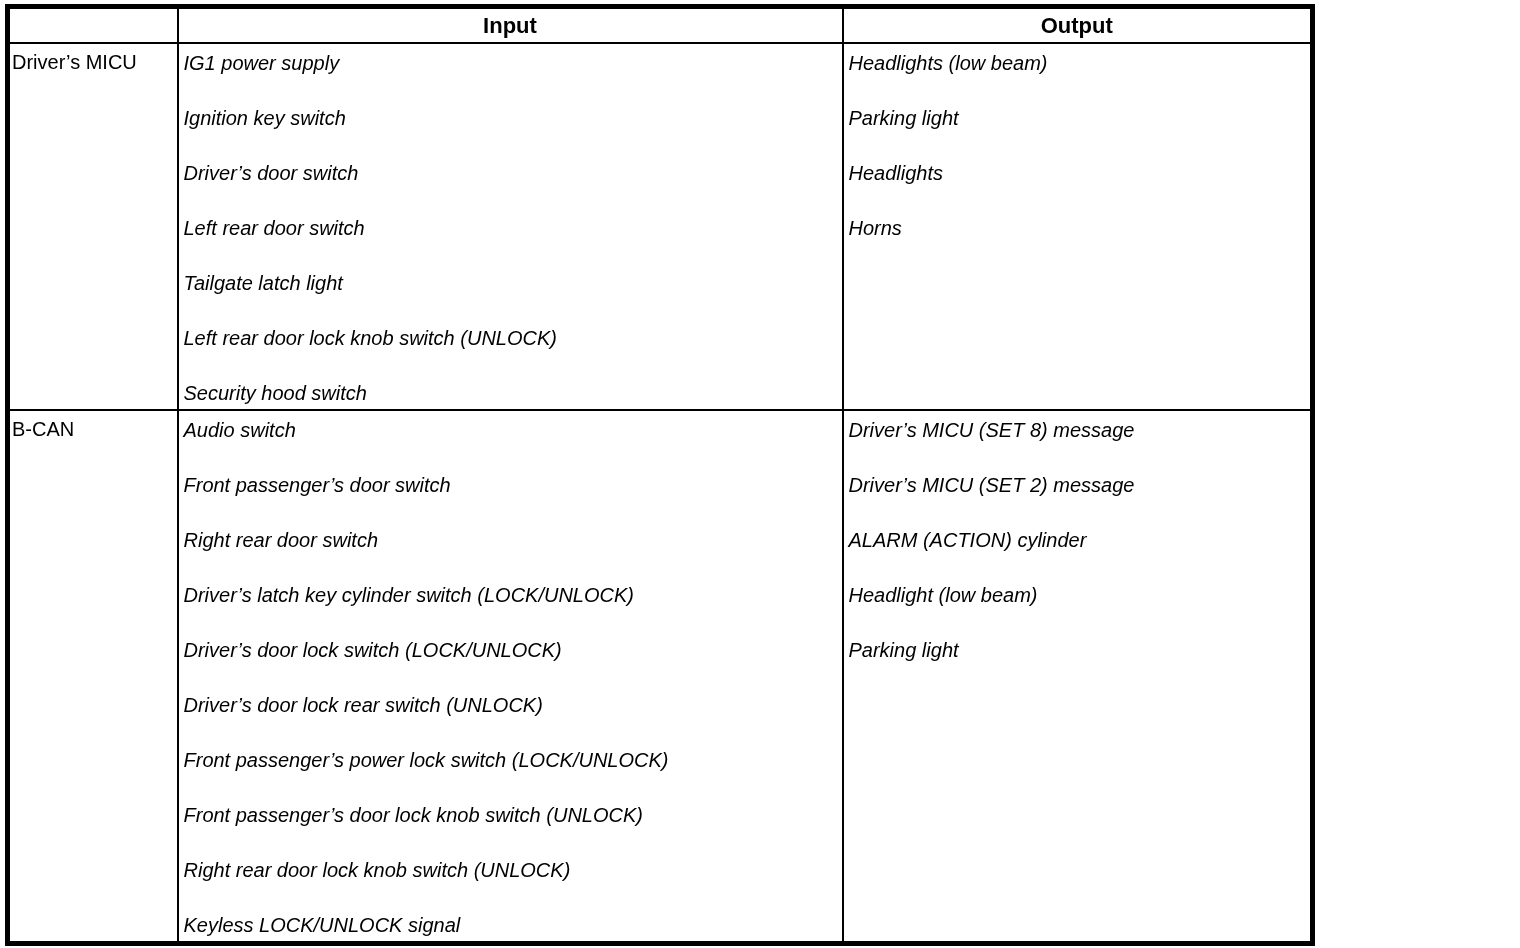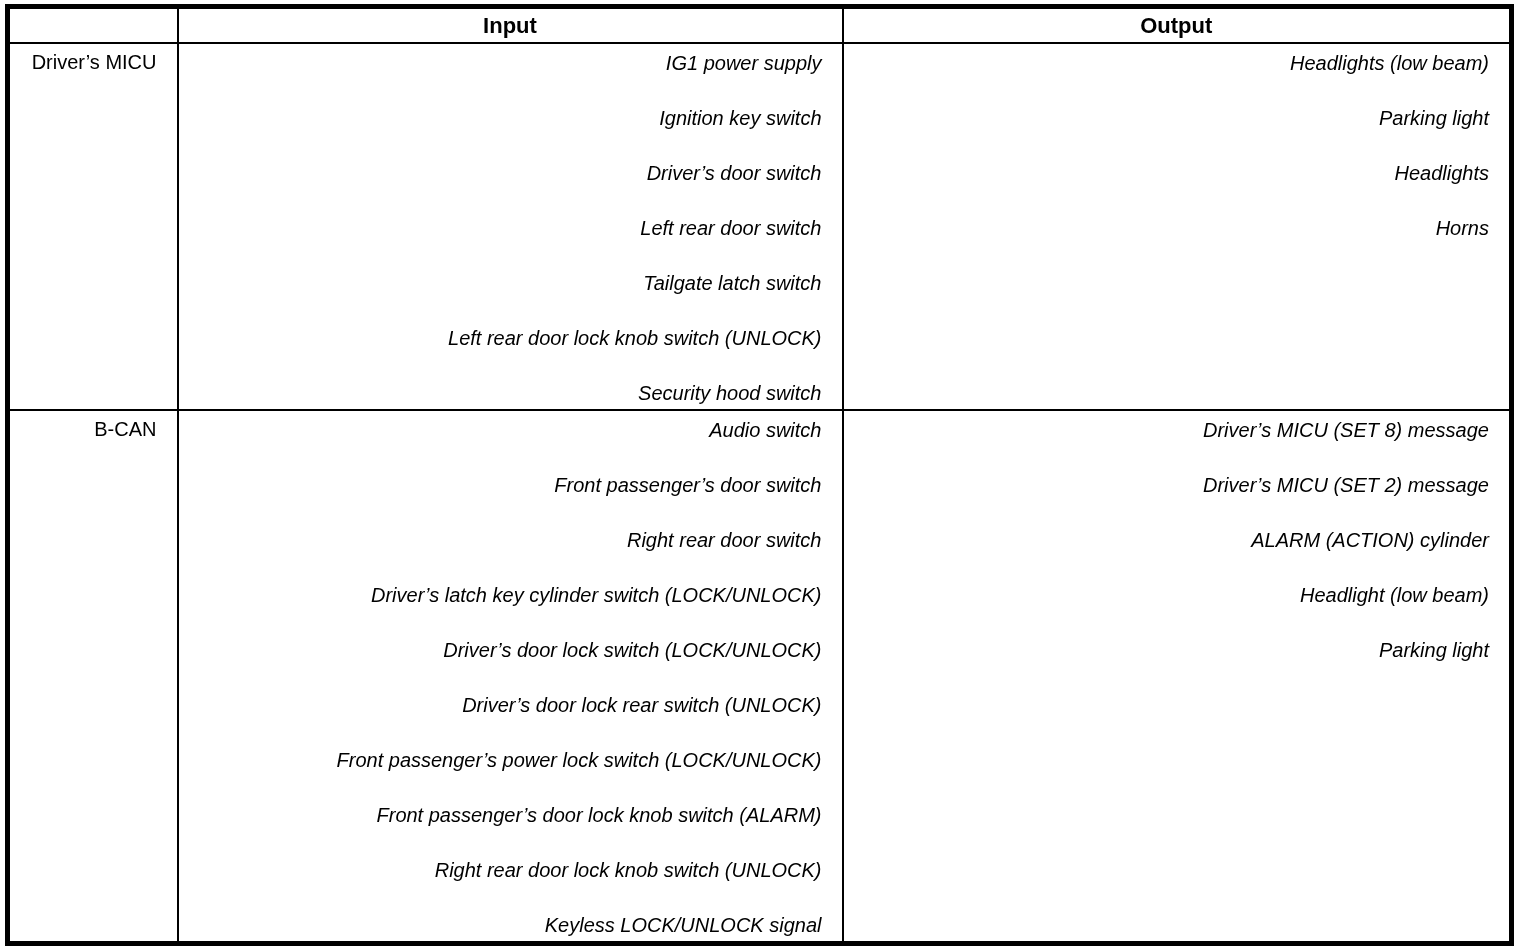--- a/index.html
+++ b/index.html
@@ -13,21 +13,21 @@
     position: relative;
     width: 1520px;
     height: 948px;
     background: #ffffff;
     overflow: hidden;
   }
   table.io-table {
     position: absolute;
     left: 5px;
     top: 4px;
-    width: 1509px;
+    width: 1310px;
     height: 938px;
     border-collapse: collapse;
     table-layout: fixed;
     background: #ffffff;
   }
   table.io-table,
   table.io-table th,
   table.io-table td {
     border: 2px solid #000000;
   }
@@ -39,22 +39,21 @@
     font-size: 22px;
     font-weight: bold;
     text-align: center;
     vertical-align: middle;
     height: 33px;
     padding: 0;
   }
   tbody td {
     vertical-align: top;
     font-size: 20px;
-    padding: 7px 20px 4px 5px;
-    text-align: right;
+    padding: 7px 13px 4px 5px;
   }
   tbody td.source-cell {
     padding-left: 2px;
   }
   .item {
     margin: 0 0 31px 0;
     line-height: 24px;
     white-space: nowrap;
     font-style: italic;
   }
@@ -81,42 +80,42 @@
       </tr>
     </thead>
     <tbody>
       <tr class="row-drivers-micu">
         <td class="source-cell">Driver’s MICU</td>
         <td>
           <p class="item">IG1 power supply</p>
           <p class="item">Ignition key switch</p>
           <p class="item">Driver’s door switch</p>
           <p class="item">Left rear door switch</p>
-          <p class="item">Tailgate latch switch</p>
+          <p class="item">Tailgate latch light</p>
           <p class="item">Left rear door lock knob switch (UNLOCK)</p>
           <p class="item">Security hood switch</p>
         </td>
         <td>
           <p class="item">Headlights (low beam)</p>
           <p class="item">Parking light</p>
           <p class="item">Headlights</p>
           <p class="item">Horns</p>
         </td>
       </tr>
       <tr>
         <td class="source-cell">B-CAN</td>
         <td>
           <p class="item">Audio switch</p>
           <p class="item">Front passenger’s door switch</p>
           <p class="item">Right rear door switch</p>
           <p class="item">Driver’s latch key cylinder switch (LOCK/UNLOCK)</p>
           <p class="item">Driver’s door lock switch (LOCK/UNLOCK)</p>
           <p class="item">Driver’s door lock rear switch (UNLOCK)</p>
           <p class="item">Front passenger’s power lock switch (LOCK/UNLOCK)</p>
-          <p class="item">Front passenger’s door lock knob switch (ALARM)</p>
+          <p class="item">Front passenger’s door lock knob switch (UNLOCK)</p>
           <p class="item">Right rear door lock knob switch (UNLOCK)</p>
           <p class="item">Keyless LOCK/UNLOCK signal</p>
         </td>
         <td>
           <p class="item">Driver’s MICU (SET 8) message</p>
           <p class="item">Driver’s MICU (SET 2) message</p>
           <p class="item">ALARM (ACTION) cylinder</p>
           <p class="item">Headlight (low beam)</p>
           <p class="item">Parking light</p>
         </td>

